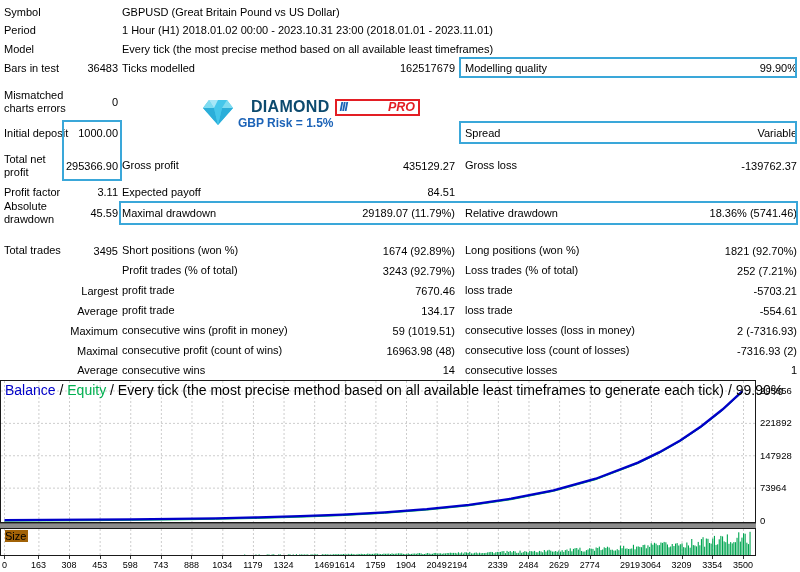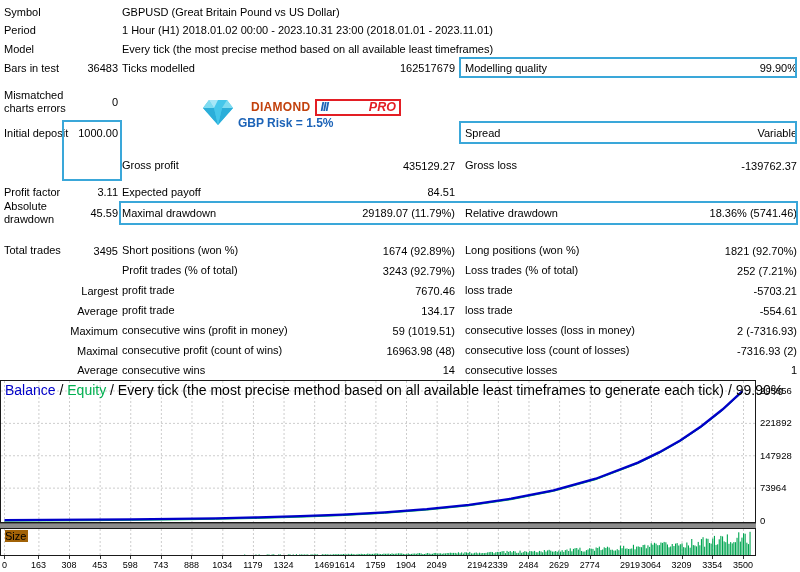--- a/index.html
+++ b/index.html
@@ -11,21 +11,21 @@
   .cell.nowrap .lbl{white-space:nowrap;}
   .cell .val{white-space:nowrap;text-align:center;margin-left:4px;}
   .cA{left:4px;width:114px;}
   .cA .lbl{width:66px;}
   .cB{left:122px;width:333px;}
   .cC{left:465px;width:332px;}
   .hbox{position:absolute;border:2px solid #3AA7D9;pointer-events:none;box-sizing:border-box;}
   .logo{position:absolute;left:203px;top:99px;display:flex;align-items:flex-start;}
   .logo-text{margin-left:5px;}
   .logo-line1{display:flex;align-items:center;height:16px;}
-  .brand{color:#c2410c;font-weight:bold;font-size:12px;letter-spacing:.3px;padding-left:13px;}
+  .brand{color:#0c4a6e;font-weight:bold;font-size:16px;letter-spacing:.3px;padding-left:13px;}
   .tierbox{border:2px solid #E31E24;margin-left:5px;padding:0 3px;display:flex;align-items:center;height:13px;background:#fff;gap:38px;}
   .tier-iii{color:#1C63B7;font-weight:bold;font-style:italic;font-size:12.5px;letter-spacing:-1px;margin-right:3px;}
   .tier-pro{color:#E31E24;font-weight:bold;font-style:italic;font-size:12.5px;}
   .risk{color:#1C63B7;font-weight:bold;font-size:12px;margin-top:1px;}
   .chart{position:absolute;left:0;top:380px;width:756px;height:143px;border:1px solid #1a1a1a;box-sizing:border-box;background:#fff;}
   .chart-title{position:absolute;left:4px;top:1px;font-size:14px;white-space:nowrap;}
   .ylab{position:absolute;left:760px;width:40px;font-size:9.5px;text-align:left;}
   .sep{position:absolute;left:0;top:523px;width:756px;height:5px;background:#8C8C8C;border-top:1px solid #5e5e5e;box-sizing:border-box;}
   .size-panel{position:absolute;left:0;top:528px;width:756px;height:28px;border:1px solid #1a1a1a;box-sizing:border-box;background:#fff;}
   .size-label{position:absolute;left:4px;top:1px;font-size:11px;background:#a16207;padding-right:2px;}
@@ -92,20 +92,24 @@
       <div class="cell cA">
         <span class="lbl">Initial deposit</span>
         <span class="val">1000.00</span>
       </div>
       <div class="cell cC nowrap">
         <span class="lbl">Spread</span>
         <span class="val">Variable</span>
       </div>
     </div>
     <div class="row" style="top: 150px; height: 31px;">
+      <div class="cell cA">
+        <span class="lbl">Total net profit</span>
+        <span class="val">295366.90</span>
+      </div>
       <div class="cell cB nowrap">
         <span class="lbl">Gross profit</span>
         <span class="val">435129.27</span>
       </div>
       <div class="cell cC nowrap">
         <span class="lbl">Gross loss</span>
         <span class="val">-139762.37</span>
       </div>
     </div>
     <div class="row" style="top: 183px; height: 18px;">
@@ -650,21 +654,21 @@
     <div class="xlab" style="left: 294.169px; width: 40px; text-align: right;">1469</div>
     <div class="xtick" style="left: 344.785px;"></div>
     <div class="xlab" style="left: 324.785px; width: 40px; text-align: center;">1614</div>
     <div class="xtick" style="left: 375.4px;"></div>
     <div class="xlab" style="left: 355.4px; width: 40px; text-align: center;">1759</div>
     <div class="xtick" style="left: 406.016px;"></div>
     <div class="xlab" style="left: 386.016px; width: 40px; text-align: center;">1904</div>
     <div class="xtick" style="left: 436.632px;"></div>
     <div class="xlab" style="left: 416.632px; width: 40px; text-align: center;">2049</div>
     <div class="xtick" style="left: 467.247px;"></div>
-    <div class="xlab" style="left: 447.247px; width: 40px; text-align: right;">2194</div>
+    <div class="xlab" style="left: 447.247px; width: 40px; text-align: left;">2194</div>
     <div class="xtick" style="left: 497.863px;"></div>
     <div class="xlab" style="left: 477.863px; width: 40px; text-align: center;">2339</div>
     <div class="xtick" style="left: 528.479px;"></div>
     <div class="xlab" style="left: 508.479px; width: 40px; text-align: center;">2484</div>
     <div class="xtick" style="left: 559.095px;"></div>
     <div class="xlab" style="left: 539.095px; width: 40px; text-align: center;">2629</div>
     <div class="xtick" style="left: 589.71px;"></div>
     <div class="xlab" style="left: 569.71px; width: 40px; text-align: center;">2774</div>
     <div class="xtick" style="left: 620.326px;"></div>
     <div class="xlab" style="left: 610px; width: 40px; text-align: center;">2919</div>

